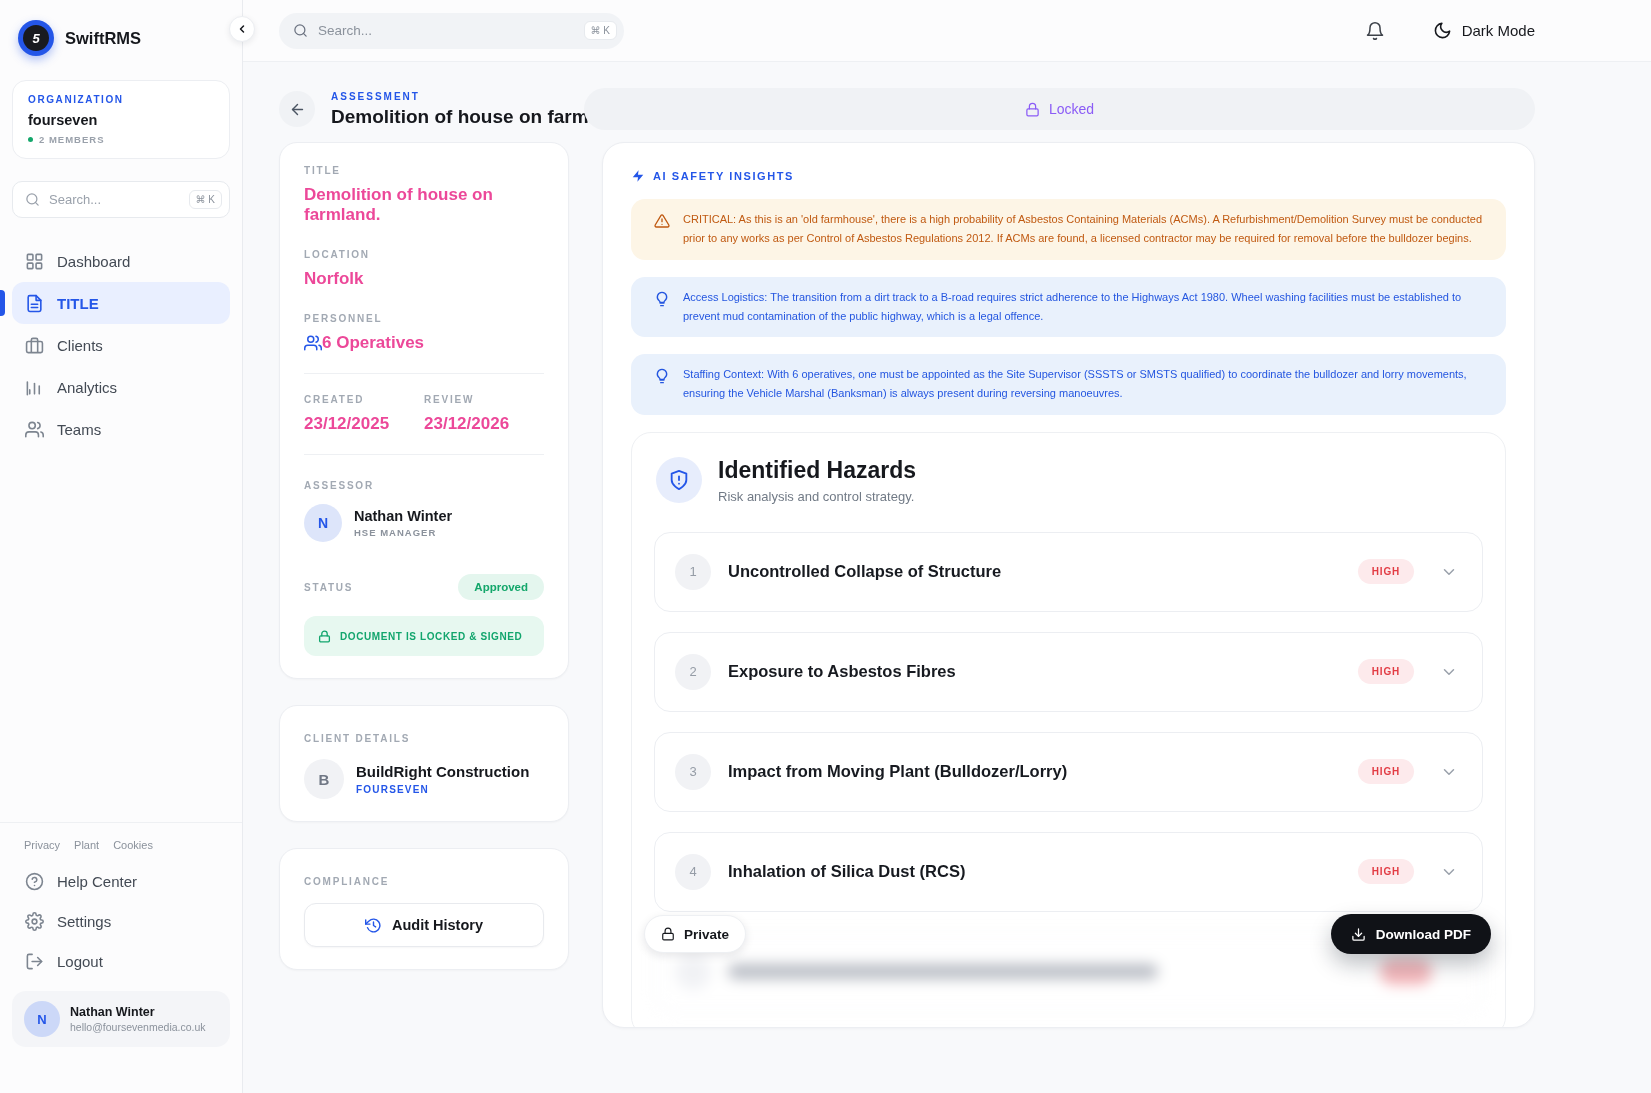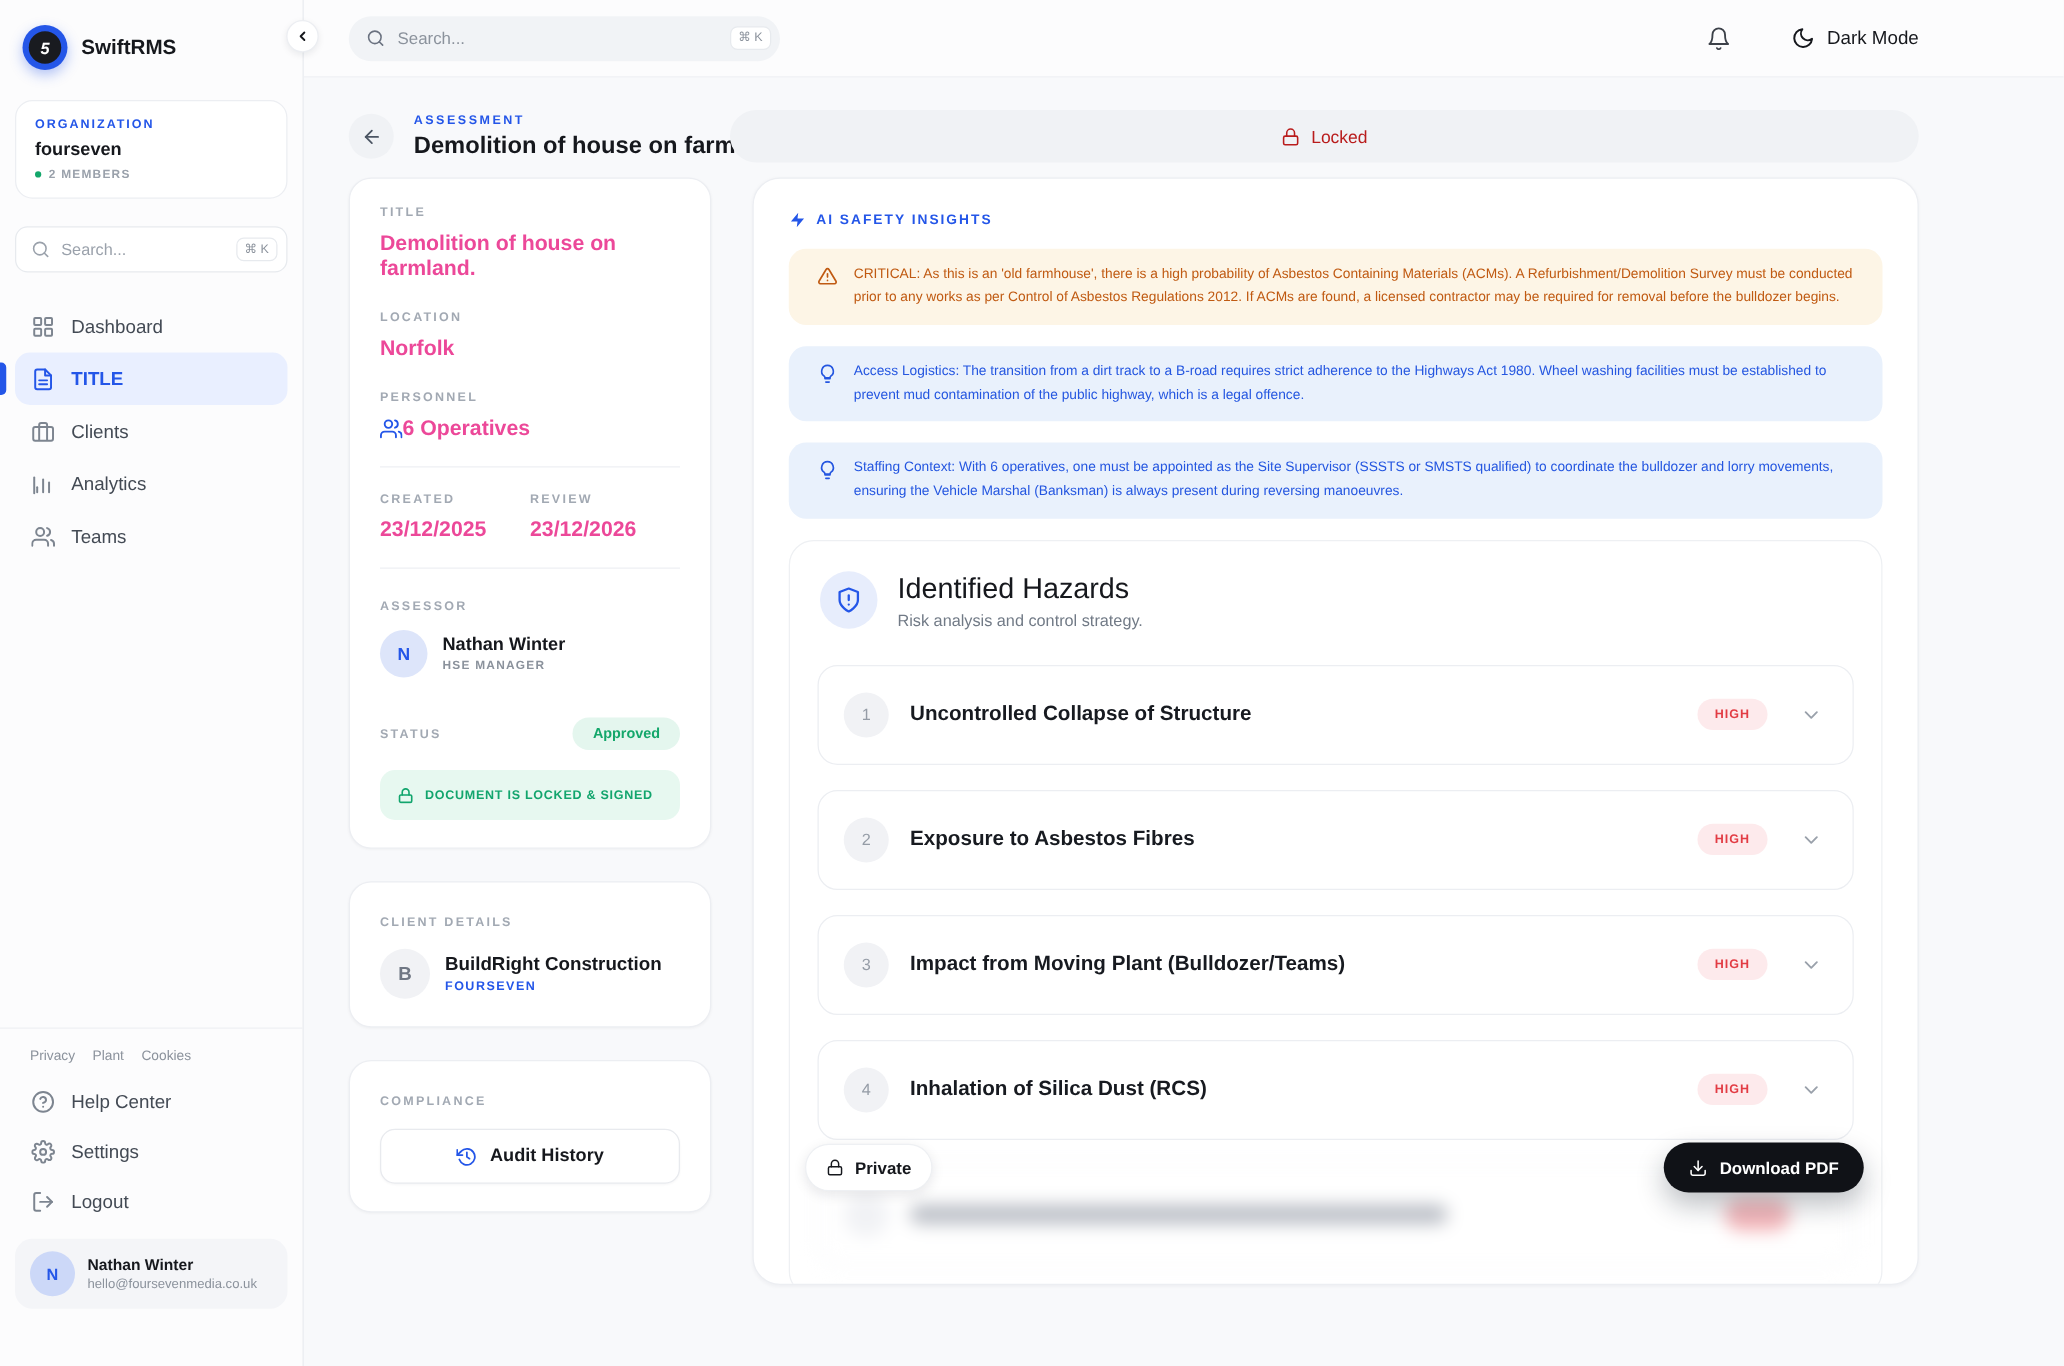--- a/index.html
+++ b/index.html
@@ -57,21 +57,21 @@
   .bell-btn{color:#3c4149;margin-right:48px;cursor:pointer;}
   .darkmode{display:flex;align-items:center;gap:10px;font-size:15px;font-weight:500;cursor:pointer;}
 
   .content{flex:1;padding:26px 116px 0 36px;display:flex;flex-direction:column;min-height:0;}
   .page-head{display:flex;align-items:center;margin-bottom:12px;}
   .back-btn{width:36px;height:36px;border-radius:50%;background:#f0f2f5;display:flex;align-items:center;justify-content:center;color:#4b5563;margin-right:16px;cursor:pointer;flex:none;}
   .head-titles{width:253px;flex:none;}
   .eyebrow{font-size:10px;font-weight:700;color:var(--accent-blue);letter-spacing:2px;}
   .page-title{font-size:19px;font-weight:700;margin-top:4px;white-space:nowrap;}
   .segmented{flex:1;height:42px;background:#f0f2f5;border-radius:21px;padding:4px;display:flex;}
-  .seg{flex:1;display:flex;align-items:center;justify-content:center;gap:9px;border-radius:17px;font-size:14px;color:#b91c1c;font-weight:500;cursor:pointer;}
+  .seg{flex:1;display:flex;align-items:center;justify-content:center;gap:9px;border-radius:17px;font-size:14px;color:#8b5cf6;font-weight:500;cursor:pointer;}
   .seg.active{background:#fff;color:var(--dark);font-weight:600;box-shadow:0 1px 4px rgba(16,24,40,.10);}
   .seg.active svg{color:var(--accent-blue);}
 
   .columns{flex:1;display:flex;gap:33px;align-items:flex-start;min-height:0;}
   .left-col{width:290px;flex:none;display:flex;flex-direction:column;gap:26px;justify-content:flex-end;}
   .panel{background:#fff;border:1px solid #eceef2;border-radius:18px;padding:22px 24px;box-shadow:0 1px 2px rgba(16,24,40,.03);}
   .field{margin-bottom:24px;}
   .field .lbl{display:block;margin-bottom:9px;}
   .field-val{font-size:17px;font-weight:600;color:#ec4899;}
   .personnel-row{display:flex;align-items:center;gap:0;}
@@ -97,21 +97,21 @@
   .doc-card{position:absolute;inset:0;background:#fff;border:1px solid #eceef2;border-radius:22px;padding:24px 28px;overflow:hidden;box-shadow:0 1px 3px rgba(16,24,40,.04);}
   .insights-head{display:flex;align-items:center;gap:8px;color:var(--accent-blue);margin:2px 0 16px;font-size:11px;font-weight:700;letter-spacing:1.6px;}
   .insight{border-radius:14px;padding:11px 23px;display:flex;gap:13px;font-size:11px;line-height:1.75;margin-bottom:17px;font-weight:500;}
   .insight svg{margin-top:3px;}
   .insight.amber{background:var(--amber-bg);color:var(--amber-text);}
   .insight.blue{background:var(--insight-bg);color:var(--insight-text);}
 
   .hazard-card{border:1px solid #eef0f3;border-radius:20px;padding:24px 22px;margin-top:16px;}
   .hazard-head{display:flex;align-items:center;gap:16px;margin-bottom:28px;padding-left:2px;}
   .shield-circle{width:46px;height:46px;border-radius:50%;background:#e7edfc;display:flex;align-items:center;justify-content:center;color:var(--accent-blue);}
-  .hazard-title-main{font-size:23px;font-weight:400;}
+  .hazard-title-main{font-size:23px;font-weight:700;}
   .hazard-sub{font-size:13px;color:#717a86;margin-top:5px;}
   .hazard-list{display:flex;flex-direction:column;gap:20px;}
   .hazard-row{border:1px solid #eceef2;border-radius:16px;height:80px;display:flex;align-items:center;padding:0 24px 0 20px;background:#fff;cursor:pointer;}
   .hazard-num{width:36px;height:36px;border-radius:50%;background:#f1f2f5;color:#959ca6;font-size:13px;display:flex;align-items:center;justify-content:center;flex:none;}
   .hazard-title{font-size:16.5px;font-weight:600;color:#171a20;margin-left:17px;flex:1;min-width:0;white-space:nowrap;}
   .badge-high{background:var(--red-bg);color:var(--red);font-size:10px;font-weight:800;letter-spacing:.8px;padding:7px 14px;border-radius:999px;margin-right:26px;}
   .chev{color:#9aa1ab;}
   .hazard-row.blurred{filter:blur(7px);}
   .ph-bar{height:15px;border-radius:8px;background:#b8bcc4;width:430px;margin-left:17px;flex:none;}
   .ph-badge{width:52px;height:26px;border-radius:999px;background:#f5b8bc;margin-left:auto;margin-right:26px;}
@@ -445,21 +445,21 @@
                   <div class="hazard-num">2</div>
                   <div class="hazard-title">Exposure to Asbestos Fibres</div>
                   <span class="badge-high">HIGH</span>
                   <svg class="chev" width="18" height="18" viewBox="0 0 24 24" fill="none" stroke="currentColor" stroke-width="2" stroke-linecap="round" stroke-linejoin="round">
                     <polyline points="6 9 12 15 18 9"></polyline>
                   </svg>
                 </div>
 
                 <div class="hazard-row">
                   <div class="hazard-num">3</div>
-                  <div class="hazard-title">Impact from Moving Plant (Bulldozer/Teams)</div>
+                  <div class="hazard-title">Impact from Moving Plant (Bulldozer/Lorry)</div>
                   <span class="badge-high">HIGH</span>
                   <svg class="chev" width="18" height="18" viewBox="0 0 24 24" fill="none" stroke="currentColor" stroke-width="2" stroke-linecap="round" stroke-linejoin="round">
                     <polyline points="6 9 12 15 18 9"></polyline>
                   </svg>
                 </div>
 
                 <div class="hazard-row">
                   <div class="hazard-num">4</div>
                   <div class="hazard-title">Inhalation of Silica Dust (RCS)</div>
                   <span class="badge-high">HIGH</span>

